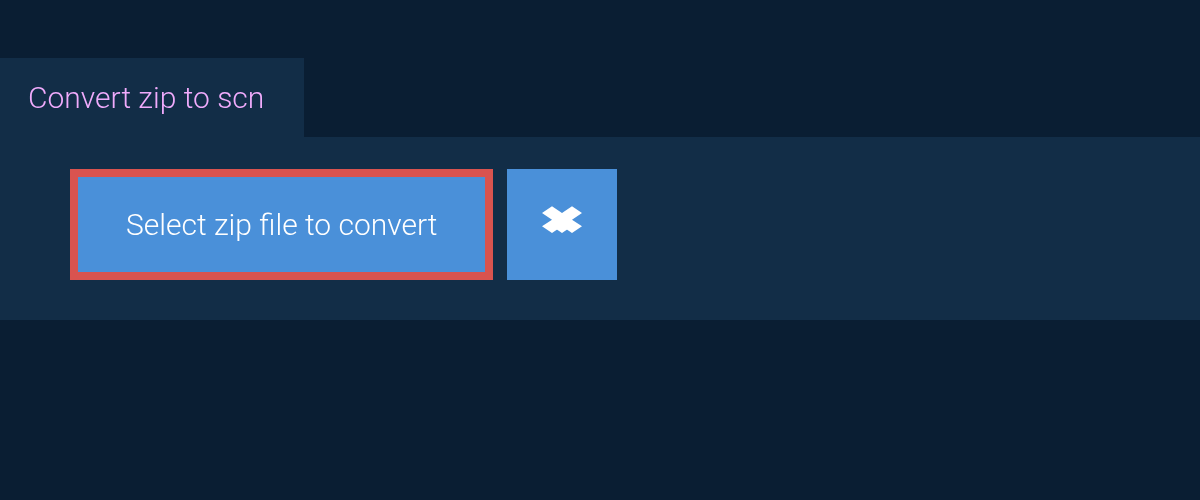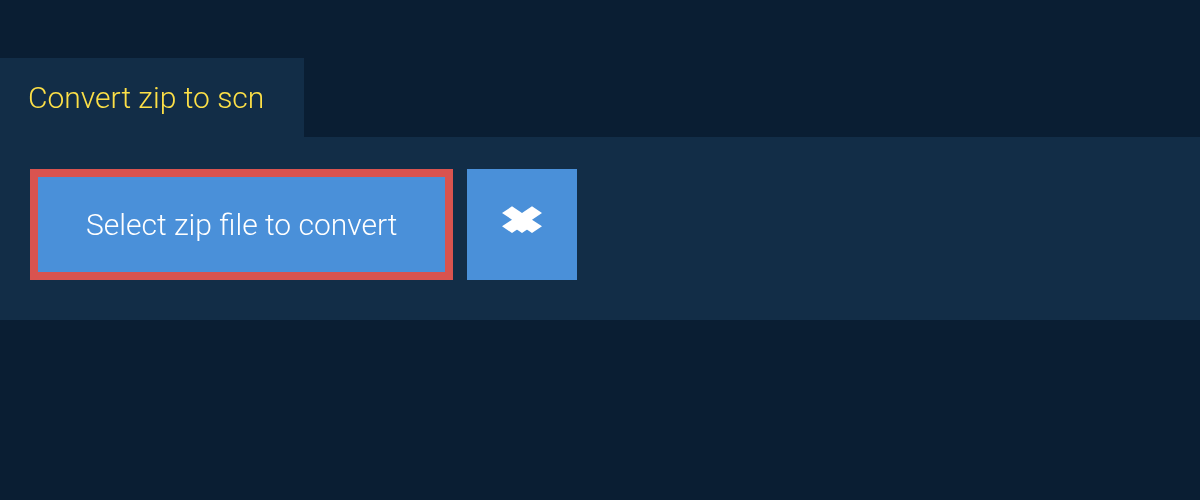--- a/index.html
+++ b/index.html
@@ -6,21 +6,21 @@
   html, body {
     width: 1200px;
     height: 500px;
     background: #0a1e33;
     font-family: -apple-system, BlinkMacSystemFont, "Segoe UI", Roboto, sans-serif;
     overflow: hidden;
   }
   .tab {
     display: inline-block;
     background: #122d47;
-    color: #fde047;
+    color: #f0abfc;
     font-size: 30px;
     font-weight: 300;
     padding: 22px 40px 22px 28px;
     margin-top: 58px;
   }
   .panel {
     background: #122d47;
     width: 100%;
     padding: 32px 30px 40px 30px;
   }
@@ -33,20 +33,21 @@
     background: #4a90d9;
     color: #ffffff;
     border: 8px solid #d9534f;
     font-size: 30px;
     font-weight: 300;
     padding: 30px 48px;
     cursor: pointer;
     display: flex;
     align-items: center;
     justify-content: center;
+    margin-left: 40px;
   }
   .dropbox-btn {
     background: #4a90d9;
     width: 110px;
     display: flex;
     align-items: center;
     justify-content: center;
     cursor: pointer;
   }
   .dropbox-btn svg {

